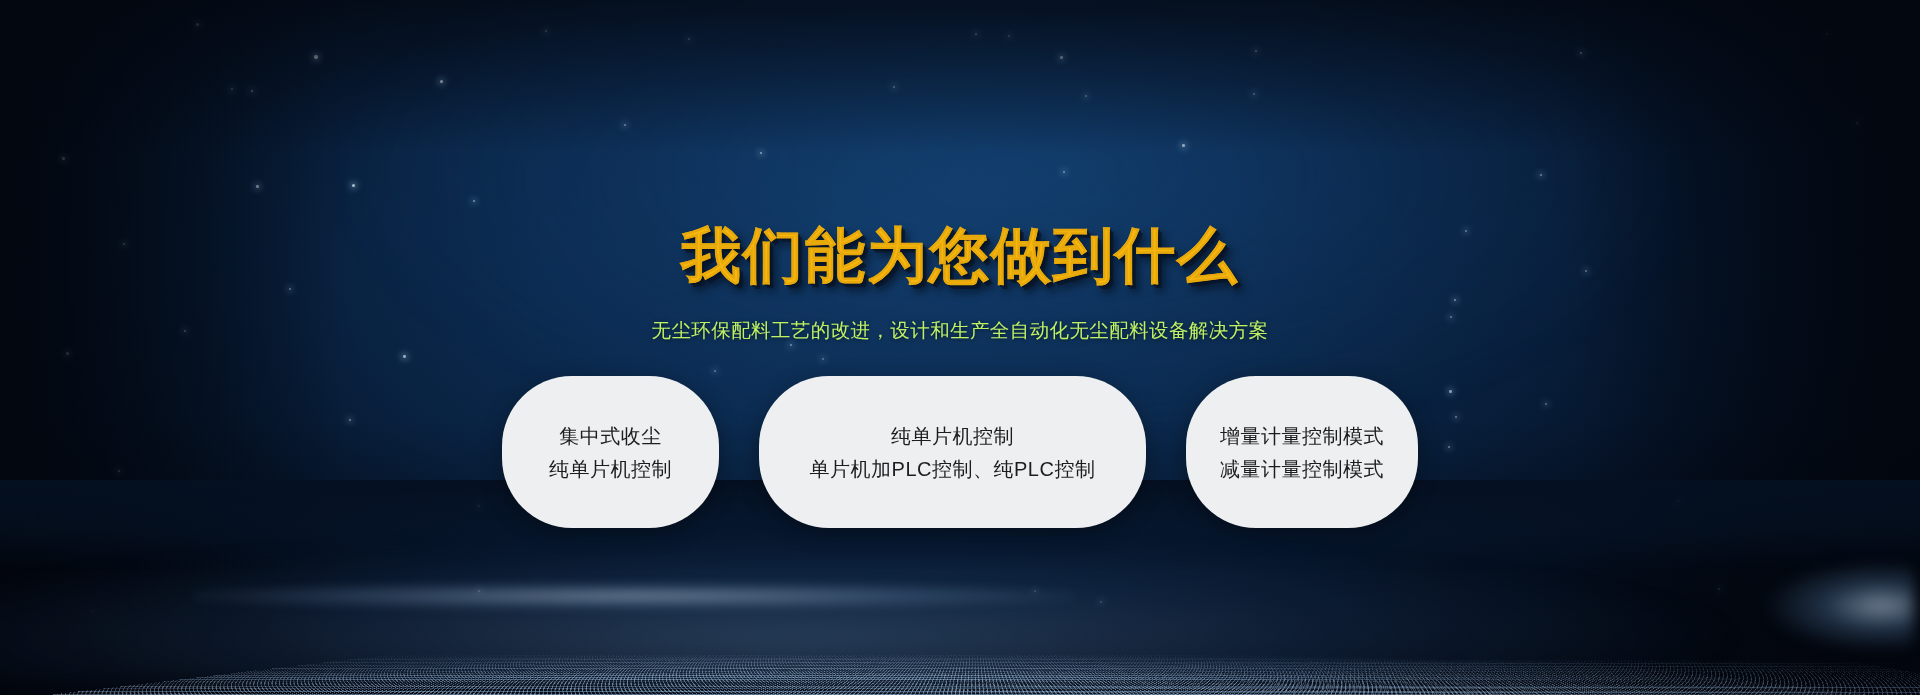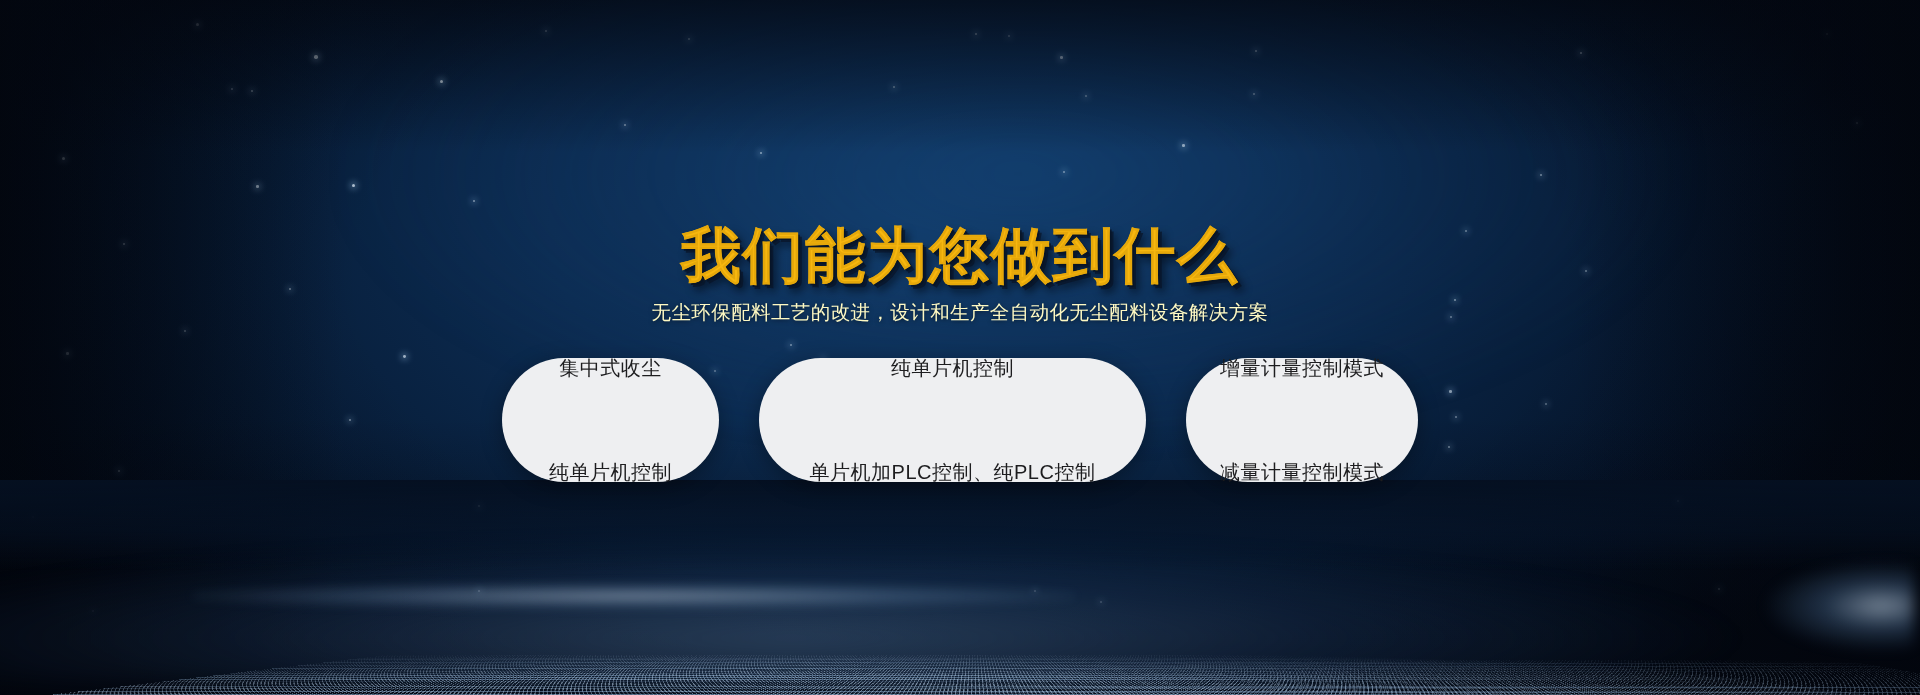--- a/index.html
+++ b/index.html
@@ -155,43 +155,43 @@
   .brand {
     font-family: "Liberation Serif", "DejaVu Serif", serif;
     font-size: 33px;
     line-height: 1;
     letter-spacing: 2.2px;
     color: #ffffff;
     text-shadow: 0 1px 5px rgba(0,0,0,0.5);
   }
 
   .tagline {
-    margin-top: 14px;
+    margin-top: 32px;
     font-size: 19.5px;
     line-height: 1.4;
-    color: #fef9c3;
+    color: #bef264;
     letter-spacing: 0.4px;
     text-shadow: 0 1px 4px rgba(0,0,0,0.55);
   }
 
   .pills {
     margin-top: 32px;
     display: flex;
     justify-content: center;
     align-items: stretch;
     gap: 40px;
   }
   .pill {
     background: #eeeff1;
     border-radius: 70px;
-    height: 124px;
+    height: 152px;
     display: flex;
     flex-direction: column;
     align-items: center;
-    justify-content: space-between;
+    justify-content: center;
     gap: 13px;
     padding: 0 34px;
     box-shadow: 0 5px 22px rgba(0,0,0,0.33);
   }
   .pill-line {
     color: #1d1d1f;
     font-size: 20px;
     line-height: 1;
     white-space: nowrap;
     letter-spacing: 0.5px;

